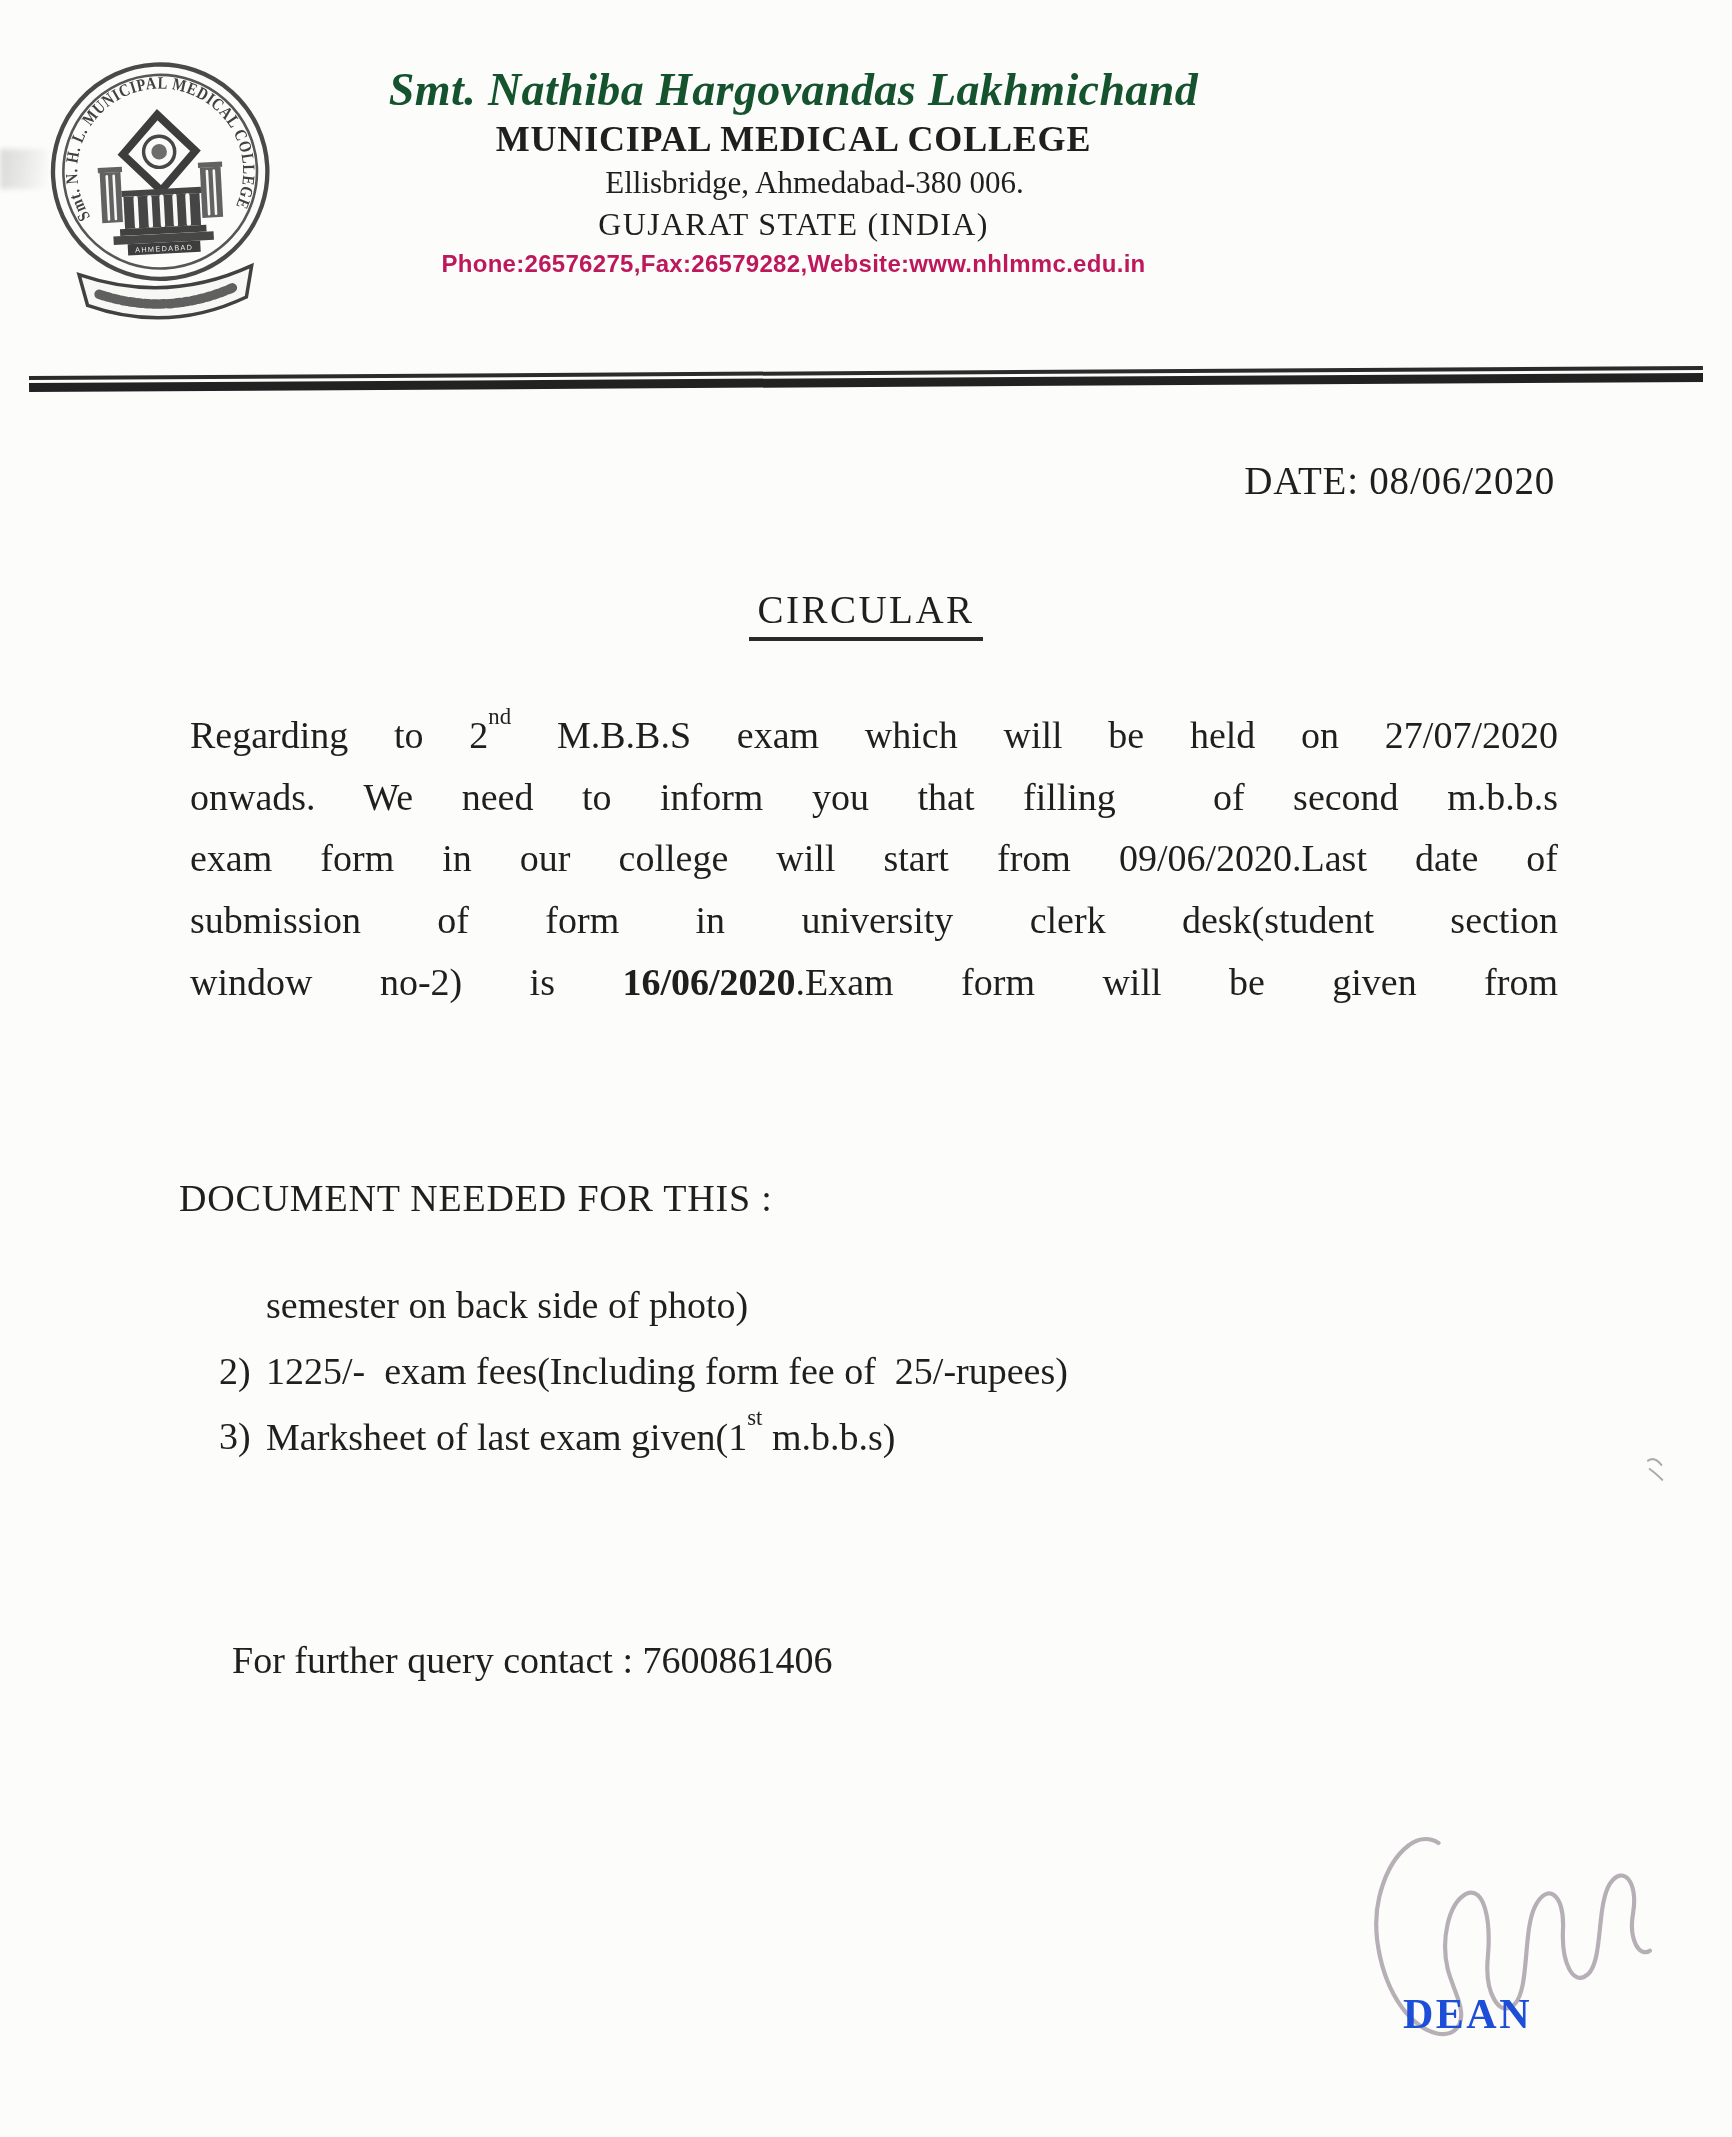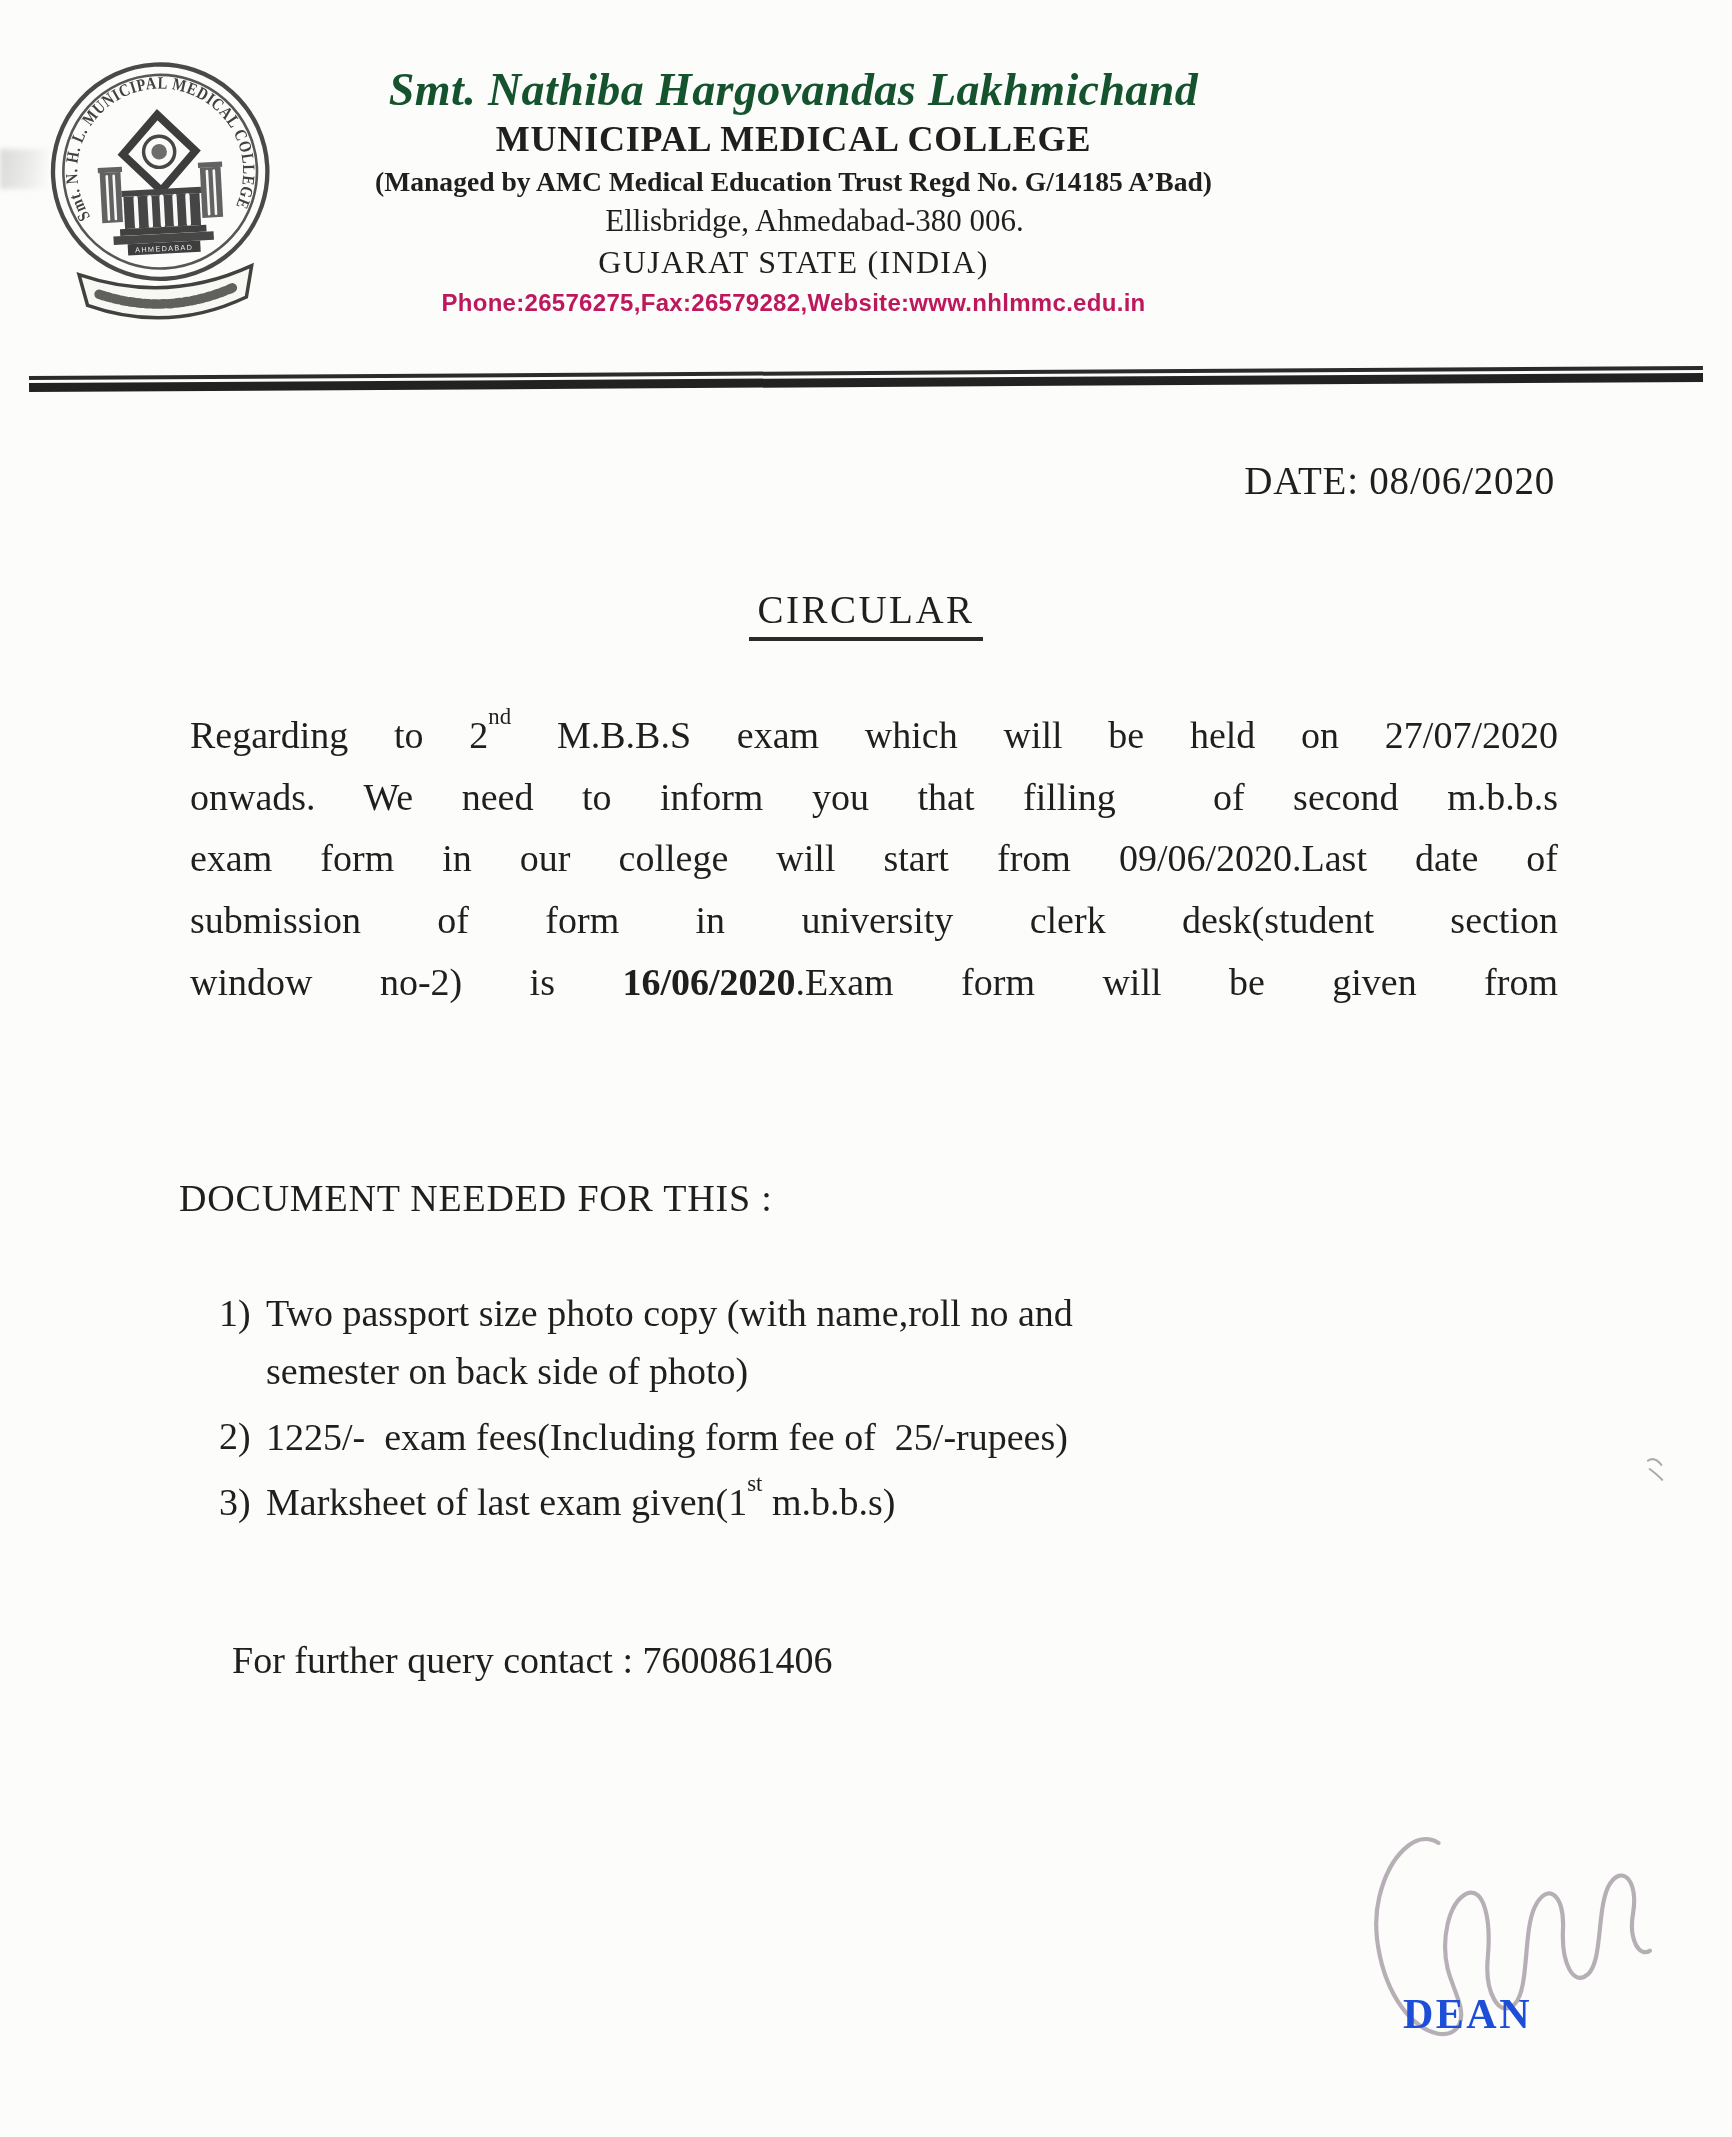--- a/index.html
+++ b/index.html
@@ -94,21 +94,20 @@
       </g>
 
       <path d="M30 264 Q130 304 230 264 L222 300 Q130 338 38 300 Z" fill="#f7f7f4" stroke="#333" stroke-width="4"></path>
       <path d="M52 288 Q130 318 208 288" fill="none" stroke="#2c2c2c" stroke-width="11" stroke-dasharray="5 4" opacity=".8"></path>
     </g>
   </svg>
 
   <div class="head">
     <div class="h-script">Smt. Nathiba Hargovandas Lakhmichand</div>
     <div class="h-college">MUNICIPAL MEDICAL COLLEGE</div>
-    <div class="h-managed">(Managed by AMC Medical Education Trust Regd No. G/14185 A’Bad)</div>
     <div class="h-addr">Ellisbridge, Ahmedabad-380 006.</div>
     <div class="h-state">GUJARAT STATE (INDIA)</div>
     <div class="h-phone">Phone:26576275,Fax:26579282,Website:www.nhlmmc.edu.in</div>
   </div>
 
   <div class="rule">
     <div class="r1"></div>
       <div class="r2"></div>
   </div>
 
@@ -122,21 +121,20 @@
     <div class="jline"><span>Regarding to 2</span><sup>nd</sup><b></b><span> M.B.B.S exam which will be held on 27/07/2020</span></div>
     <div class="jline"><span>onwads. We need to inform you that filling  of second m.b.b.s</span><sup></sup><b></b><span></span></div>
     <div class="jline"><span>exam form in our college will start from 09/06/2020.Last date of</span><sup></sup><b></b><span></span></div>
     <div class="jline"><span>submission of form in university clerk desk(student section</span><sup></sup><b></b><span></span></div>
     <div class="jline"><span>window no-2) is </span><sup></sup><b>16/06/2020</b><span>.Exam form will be given from</span></div>
   </div>
 
   <div class="doc-head">DOCUMENT NEEDED FOR THIS :</div>
 
   <div class="doc">
-    <div class="doc-line"><span class="num">1)</span><span>Two passport size photo copy (with name,roll no and</span><sup></sup><span></span></div>
     <div class="doc-cont">semester on back side of photo)</div>
     <div class="doc-line"><span class="num">2)</span><span>1225/-  exam fees(Including form fee of  25/-rupees)</span><sup></sup><span></span></div>
     <div class="doc-line"><span class="num">3)</span><span>Marksheet of last exam given(1</span><sup>st</sup><span> m.b.b.s)</span></div>
   </div>
 
   <div class="contact">For further query contact : 7600861406</div>
 
   <svg class="sig" viewBox="0 0 390 310">
     <path d="M125,55 C98,38 66,70 54,120 C44,162 56,222 86,258 C110,286 140,292 150,272
              C158,254 142,230 136,206 C128,172 136,128 158,116 C180,106 188,148 184,192

